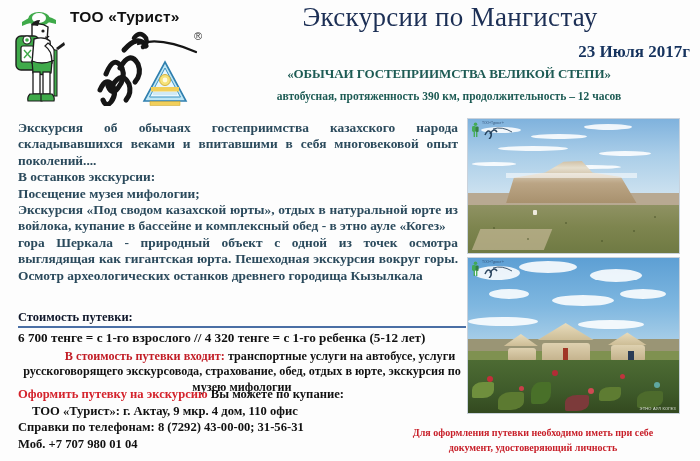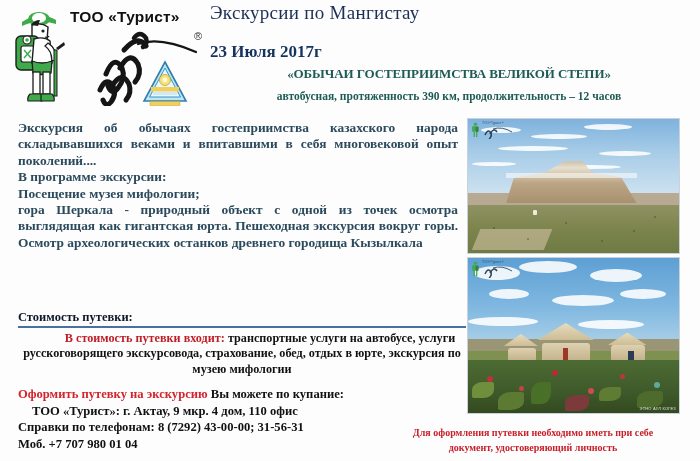--- a/index.html
+++ b/index.html
@@ -45,31 +45,31 @@
     font-family: "Liberation Sans", sans-serif;
     font-size: 11px;
     color: #333;
   }
   .brush { position: absolute; left: 86px; top: 26px; }
   .cert-badge { position: absolute; left: 134px; top: 58px; }
 
   .title-main {
     position: absolute;
     left: 210px; top: 2px; width: 480px;
-    text-align: left;
-    font-family: "Liberation Serif", serif;
-    font-size: 19px;
+    text-align: center;
+    font-family: "Liberation Serif", serif;
+    font-size: 27px;
     color: #1c2f55;
     letter-spacing: 0.3px;
     white-space: nowrap;
   }
   .title-date {
     position: absolute;
     left: 210px; top: 42px; width: 480px;
-    text-align: left;
+    text-align: right;
     font-family: "Liberation Serif", serif;
     font-weight: bold;
     font-size: 17px;
     color: #16335e;
     white-space: nowrap;
   }
   .title-sub {
     position: absolute;
     left: 200px; top: 66px; width: 498px;
     text-align: center;
@@ -361,28 +361,30 @@
 
     <div class="title-date">23 Июля 2017г</div>
 
     <div class="title-sub">«ОБЫЧАИ ГОСТЕПРИИМСТВА ВЕЛИКОЙ СТЕПИ»</div>
 
     <div class="title-meta">автобусная, протяженность 390 км,  продолжительность – 12 часов</div>
   </div>
 
   <div class="body-col">
     <p class="para just">Экскурсия об обычаях   гостеприимства казахского народа  складывавшихся веками и впитавшими в себя многовековой опыт поколений....</p>
-    <p class="para">В программе экскурсии:</p>
+    <p class="para">В останков экскурсии:</p>
     <p class="para">Посещение музея мифологии;</p>
+    <p class="para just">Экскурсия «Под сводом казахской юрты», отдых в натуральной юрте из войлока, купание в бассейне и комплексный обед - в этно ауле «Когез»</p>
     <p class="para just">гора Шеркала - природный объект с одной из точек осмотра выглядящая как гигантская юрта. Пешеходная экскурсия вокруг горы. Осмотр археологических останков древнего городища Кызылкала</p>
   </div>
 
   <div class="price-label-wrap">
     <p class="price-label">Стоимость путевки:</p>
     <div class="price-rule"></div>
+    <p class="price-line">6 700 тенге = с 1-го взрослого //  4 320 тенге = с 1-го ребенка (5-12 лет)</p>
     <div class="incl-block">
       <span class="incl-head">В стоимость путевки входит:</span><span> транспортные услуги на автобусе, услуги русскоговорящего экскурсовода, страхование, обед, отдых в юрте, экскурсия по музею мифологии</span>
     </div>
   </div>
 
   <div class="contact-block">
     <p class="contact-line"><span class="contact-head">Оформить путевку на экскурсию</span><span> Вы можете по купание:</span></p>
     <p class="contact-line first">ТОО «Турист»:  г. Актау, 9 мкр. 4 дом, 110 офис</p>
     <p class="contact-line">Справки по телефонам: 8 (7292) 43-00-00;  31-56-31</p>
     <p class="contact-line">Моб. +7 707 980 01 04</p>

